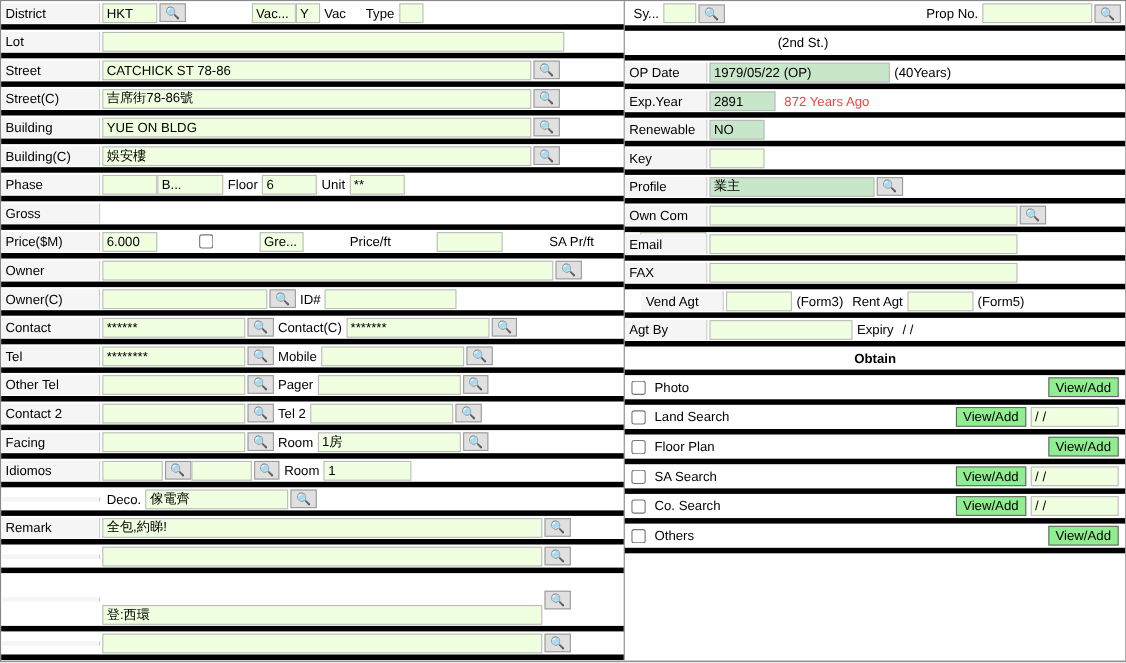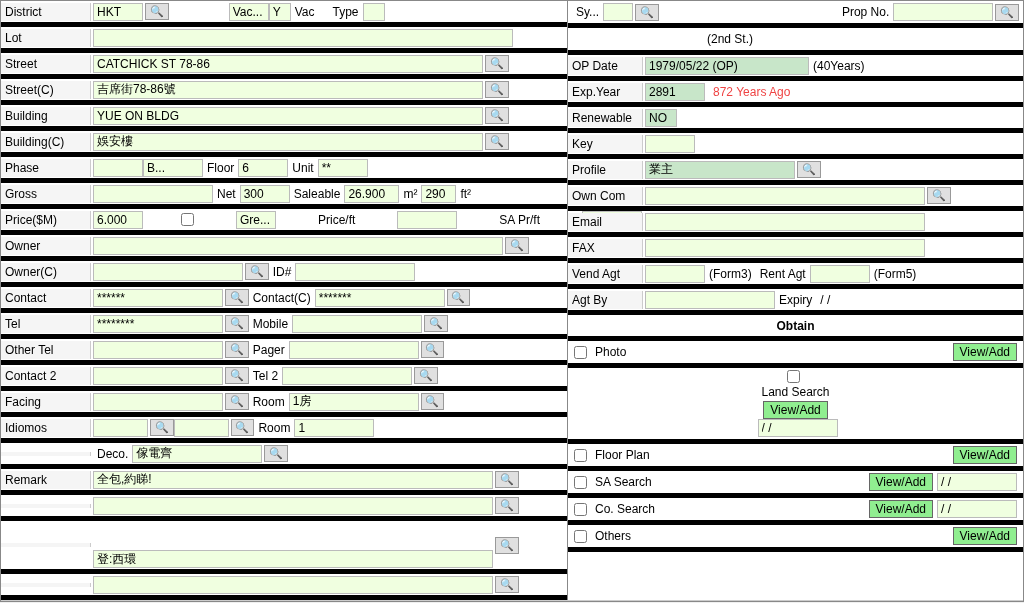--- a/index.html
+++ b/index.html
@@ -84,30 +84,20 @@
           <input type="text" style="width: 60px;" value="B...">
           <span class="sublabel">Floor</span>
           <input type="text" style="width: 50px;" value="6">
           <span class="sublabel">Unit</span>
           <input type="text" style="width: 50px;" value="**">
         </div>
       </div>
 
       <div class="row">
         <div class="label">Gross</div>
-        <div class="field" style="flex-wrap:nowrap;">
-          <input type="text" style="width: 120px;" value="">
-          <span class="sublabel">Net</span>
-          <input type="text" style="width: 50px;" value="300">
-          <span class="sublabel">Saleable</span>
-          <input type="text" style="width: 55px;" value="26.900">
-          <span class="sublabel">m²</span>
-          <input type="text" style="width: 35px;" value="290">
-          <span class="sublabel">ft²</span>
-        </div>
       </div>
 
       <div class="row">
         <div class="label">Price($M)</div>
         <div class="field" style="flex-wrap:nowrap;gap:38px;">
           <input type="text" style="width: 50px;" value="6.000">
           <input type="checkbox" style="">
           <input type="text" style="width: 40px;" value="Gre...">
           <span class="sublabel">Price/ft</span>
           <input type="text" style="width: 60px;" value="">
@@ -278,21 +268,21 @@
         <div style="width:75px; min-width:75px; padding:2px 4px; background:#f5f5f5; border-right:1px solid #ccc;">Exp.Year</div>
         <div class="field">
           <input type="text" style="width: 60px; background: rgb(200, 230, 201);" value="2891">
           <span class="sublabel" style="color:#ef4444; margin-left:4px;">872 Years Ago</span>
         </div>
       </div>
 
       <div class="row">
         <div style="width:75px; min-width:75px; padding:2px 4px; background:#f5f5f5; border-right:1px solid #ccc;">Renewable</div>
         <div class="field">
-          <input type="text" style="width: 32px; background: rgb(200, 230, 201);" value="NO">
+          <input type="text" style="width: 50px; background: rgb(200, 230, 201);" value="NO">
         </div>
       </div>
 
       <div class="row">
         <div style="width:75px; min-width:75px; padding:2px 4px; background:#f5f5f5; border-right:1px solid #ccc;">Key</div>
         <div class="field">
           <input type="text" style="width: 50px;" value="">
         </div>
       </div>
 
@@ -321,21 +311,21 @@
       </div>
 
       <div class="row">
         <div style="width:75px; min-width:75px; padding:2px 4px; background:#f5f5f5; border-right:1px solid #ccc;">FAX</div>
         <div class="field">
           <input type="text" style="width: 280px;" value="">
         </div>
       </div>
 
       <div class="row">
-        <div style="width:75px; min-width:75px; padding:2px 4px; background:#f5f5f5; border-right:1px solid #ccc;">Vend Agt</div>
+        <div style="width:75px; min-width:75px; padding:2px 4px; background:#f5f5f5; border-right:1px solid #ccc;margin-left:15px;">Vend Agt</div>
         <div class="field">
           <input type="text" style="width: 60px;" value="">
           <span class="sublabel">(Form3)</span>
           <span class="sublabel">Rent Agt</span>
           <input type="text" style="width: 60px;" value="">
           <span class="sublabel">(Form5)</span>
         </div>
       </div>
 
       <div class="row">
@@ -356,21 +346,21 @@
       <div class="row">
         <div class="field" style="padding:2px 6px;">
           <input type="checkbox" style="">
           <span class="sublabel">Photo</span>
           <span style="flex:1;"></span>
           <button class="green-btn">View/Add</button>
         </div>
       </div>
 
       <div class="row">
-        <div class="field" style="padding:2px 6px;flex-direction:column;">
+        <div class="field" style="padding:2px 6px;">
           <input type="checkbox" style="">
           <span class="sublabel">Land Search</span>
           <span style="flex:1;"></span>
           <button class="green-btn">View/Add</button>
           <input type="text" style="width: 80px; margin-left: 4px;" value="/ /">
         </div>
       </div>
 
       <div class="row">
         <div class="field" style="padding:2px 6px;">

